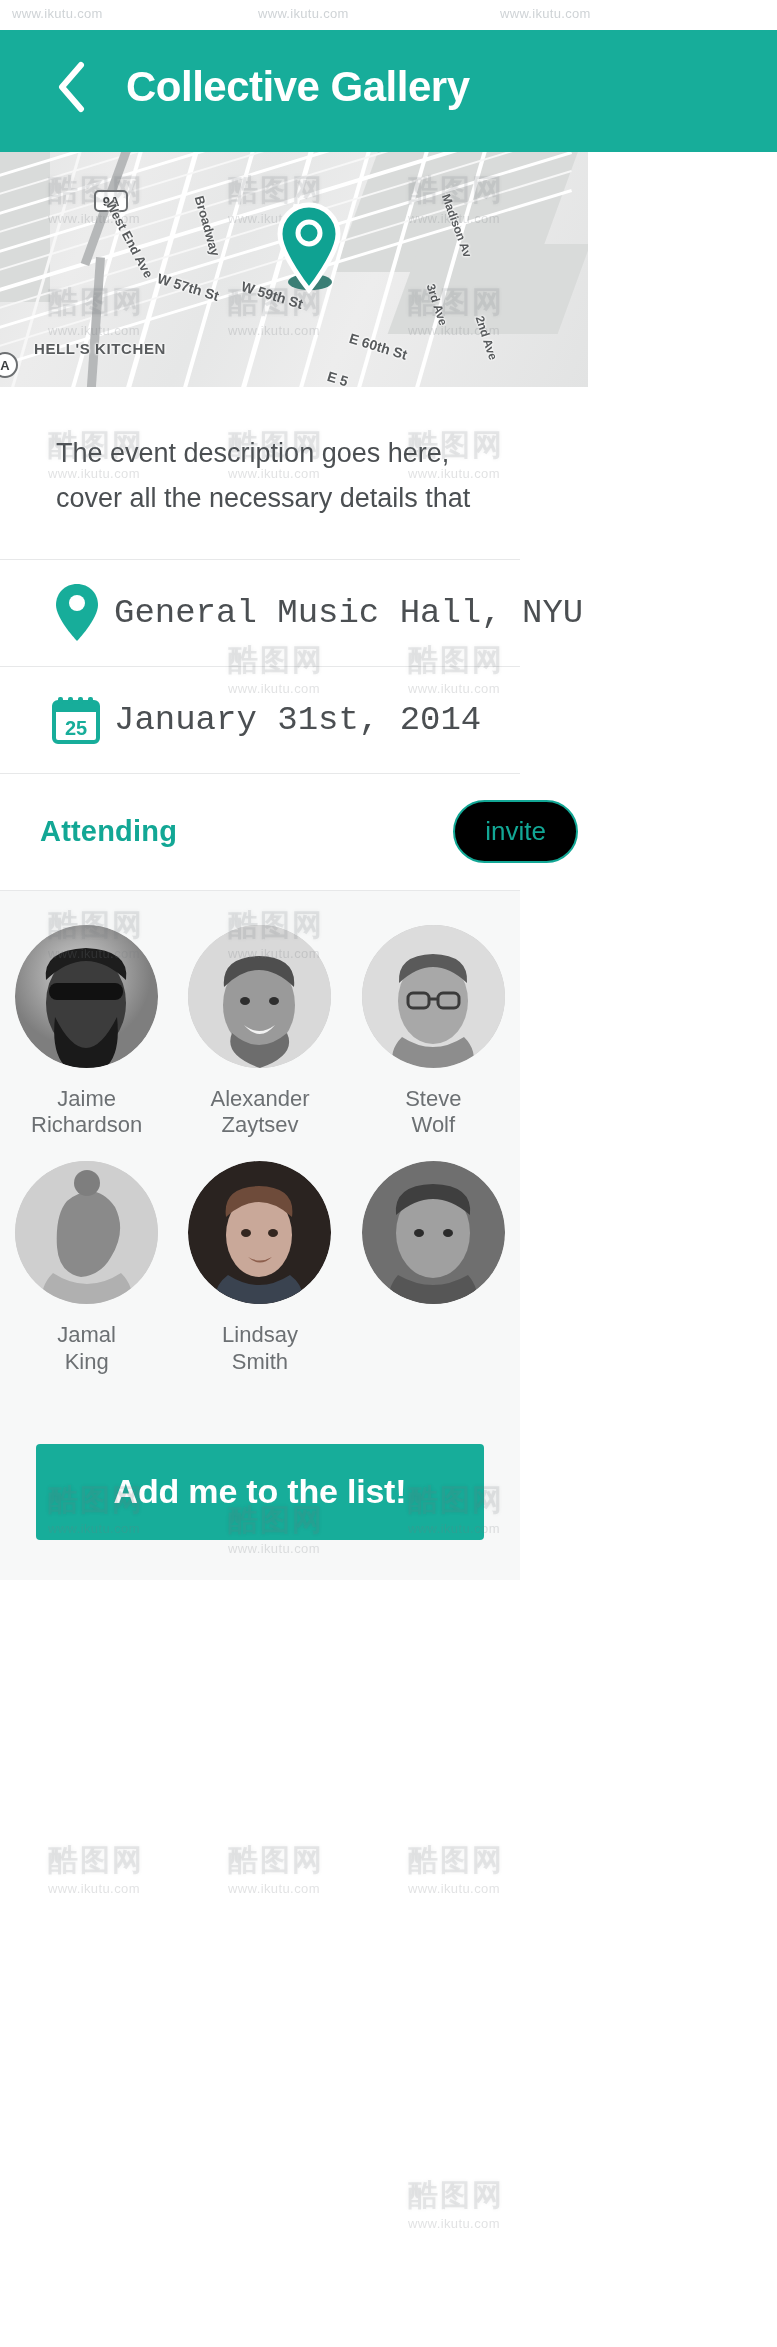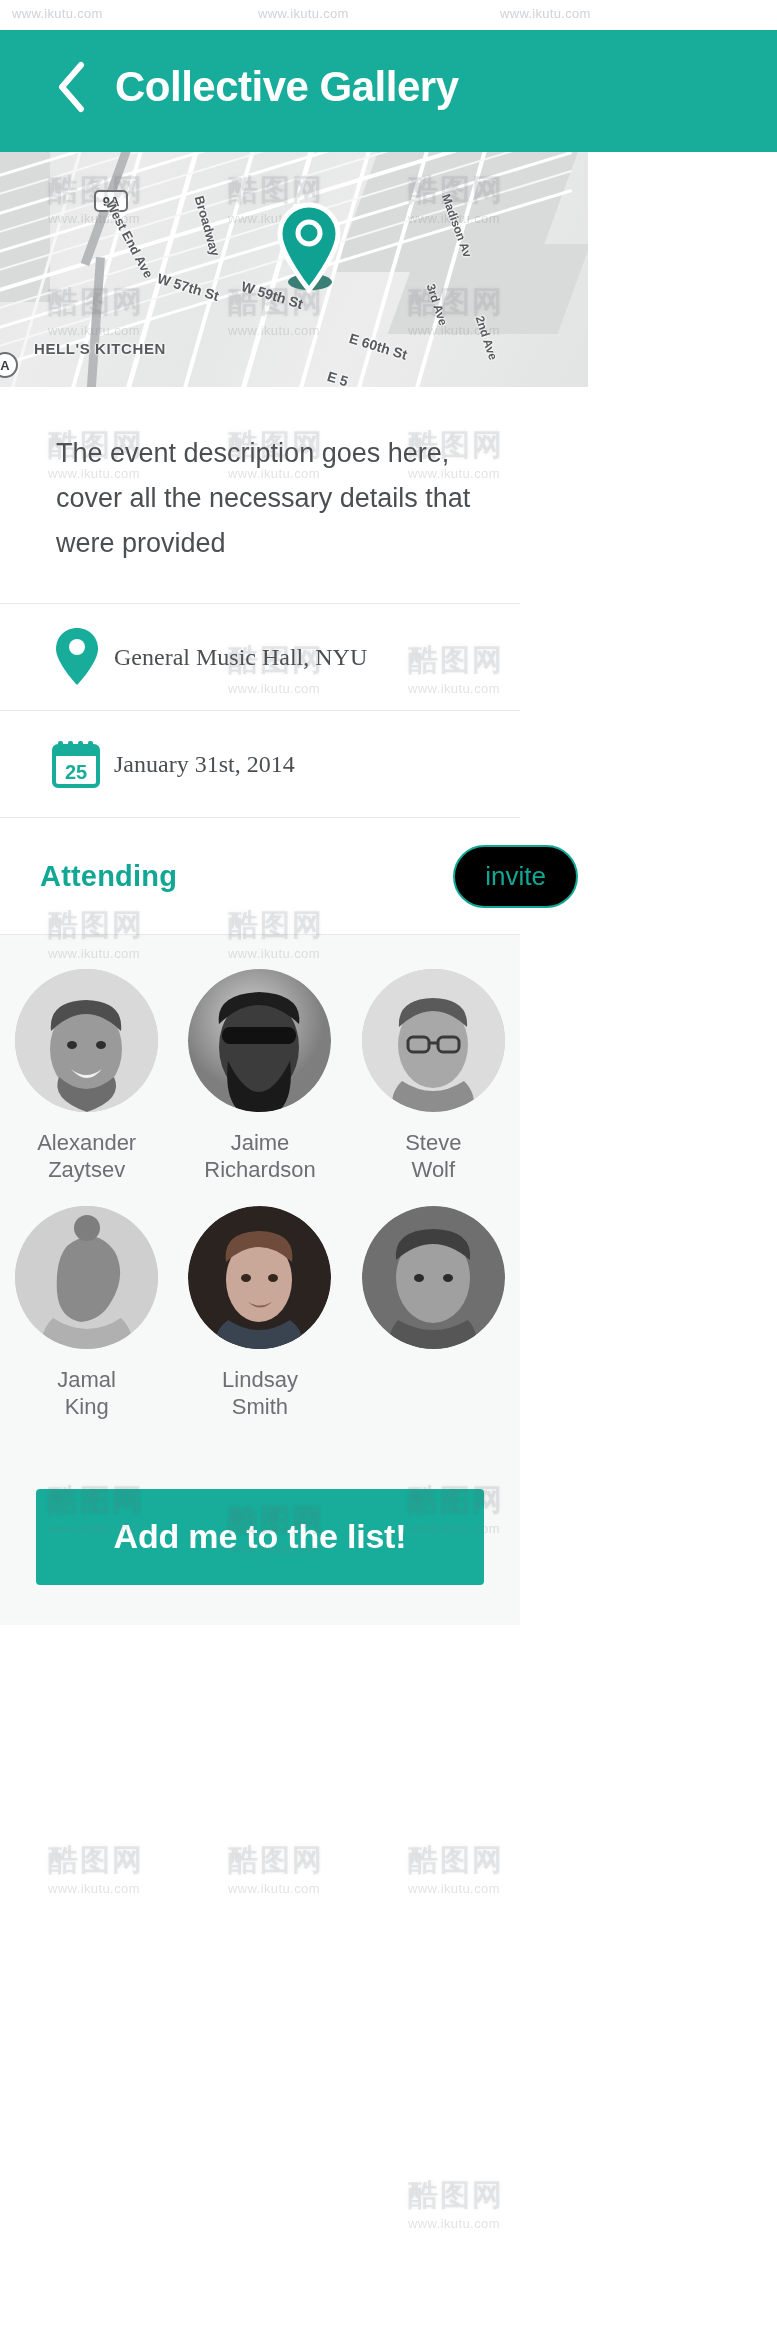--- a/index.html
+++ b/index.html
@@ -10,21 +10,21 @@
 
   
   .wm-strip { position:absolute; left:0; top:0; width:777px; height:30px; background:#fff; z-index:30; }
   .wm-top { position:absolute; top:6px; font-size:13px; color:#cfd3d6; font-family:"Liberation Sans",sans-serif; letter-spacing:0.3px; }
 
   
   .header { position:absolute; left:0; top:22px; width:777px; height:130px; background:#17ad9a; display:flex; align-items:center; z-index:20; }
   .header-inner { position:relative; width:520px; height:130px; display:flex; align-items:center; }
   .back-btn { position:absolute; left:48px; top:50%; transform:translateY(-50%); width:46px; height:56px; display:flex; align-items:center; justify-content:center; cursor:pointer; }
   .back-btn svg { display:block; }
-  .header-title { position:absolute; left:115px; top:50%; transform:translateY(-50%); font-size:42px; font-weight:bold; color:#ffffff; letter-spacing:-0.5px; white-space:nowrap; }
+  .header-title { position:absolute; left:126px; top:50%; transform:translateY(-50%); font-size:42px; font-weight:bold; color:#ffffff; letter-spacing:-0.5px; white-space:nowrap; }
 
   
   .map { position:absolute; left:0; top:152px; width:588px; height:235px; overflow:hidden; background:#e9eaea; z-index:10; }
   .map-base { position:absolute; inset:0; background:
       linear-gradient(115deg, #e4e5e5 0%, #ececec 18%, #e6e7e7 40%, #ededed 62%, #e2e3e3 100%);
   }
   .park { position:absolute; background:#d9dbda; }
   .rd { position:absolute; background:#ffffff; transform-origin:0 0; }
   .rd-d { position:absolute; background:#f7f7f7; transform-origin:0 0; }
   .hwy { position:absolute; background:#b6b8b9; transform-origin:0 0; }
@@ -35,21 +35,21 @@
   .pin-shadow { position:absolute; left:288px; top:122px; width:44px; height:16px; background:#1c6b60; border-radius:50%; opacity:.85; }
 
   
   .content { position:absolute; left:0; top:387px; width:520px; background:#fff; z-index:12; }
   .desc { padding:44px 56px 38px 56px; }
   .desc p { font-size:27px; line-height:1.66; color:#4b4f52; font-family:"Liberation Sans",sans-serif; white-space:nowrap; }
   .divider { height:1px; background:#e7e8e9; width:100%; }
 
   .row { display:flex; align-items:center; height:106px; padding-left:40px; }
   .row-icon { width:74px; display:flex; align-items:center; justify-content:center; flex:none; }
-  .row-text { font-size:24px; color:#4b4f52; white-space:nowrap; font-family:Liberation Serif, serif; }
+  .row-text { font-size:34px; color:#4b4f52; white-space:nowrap; font-family:Liberation Mono, monospace; }
 
   .attending-row { display:flex; align-items:center; justify-content:space-between; height:116px; padding-left:40px; padding-right:0; }
   .attending-label { font-size:29px; font-weight:bold; color:#12a795; letter-spacing:0.2px; }
   .invite-btn { border:2px solid #12a795; color:#12a795; background:#000000; border-radius:40px; padding:14px 30px; font-size:26px; white-space:nowrap; margin-right:-58px; font-family:"Liberation Sans",sans-serif; }
 
   
   .attendees { background:#f7f8f8; padding:34px 0 20px 0; }
   .att-row { display:flex; }
   .att { width:181px; display:flex; flex-direction:column; align-items:center; padding-bottom:22px; }
   .av { width:143px; height:143px; border-radius:50%; overflow:hidden; position:relative; background:#cfcfcf; }
@@ -167,21 +167,20 @@
         <circle cx="33" cy="31" r="11" fill="none" stroke="#ffffff" stroke-width="5"></circle>
       </svg>
     </div>
   </div>
 
   <div class="content">
 
     <div class="desc">
       <p>The event description goes here,</p>
       <p>cover all the necessary details that</p>
-      <p>were provided</p>
     </div>
 
     <div class="divider"></div>
 
     <div class="row">
       <div class="row-icon">
         <svg width="44" height="60" viewBox="0 0 44 60" aria-hidden="true">
           <path d="M22 1 C10 1 1 10 1 22 C1 36 22 58 22 58 C22 58 43 36 43 22 C43 10 34 1 22 1 Z" fill="#17ad9a"></path>
           <circle cx="22" cy="20" r="8" fill="#ffffff"></circle>
         </svg>
@@ -215,20 +214,44 @@
 
     <div class="divider"></div>
 
     <div class="attendees">
 
       <div class="att-row">
         <div class="att">
           <div class="av">
             <svg width="143" height="143" viewBox="0 0 143 143" aria-hidden="true">
               <defs>
+                  <clipPath id="c1">
+                    <circle cx="71.5" cy="71.5" r="71.5"></circle>
+                  </clipPath>
+                <radialGradient id="g1" cx="45%" cy="35%">
+                    <stop offset="0%" stop-color="#d3d3d3"></stop>
+                    <stop offset="100%" stop-color="#7e7e7e"></stop>
+                  </radialGradient>
+                </defs>
+              <g clip-path="url(#c1)">
+                <rect width="143" height="143" fill="url(#g1)"></rect>
+                <ellipse cx="71" cy="78" rx="40" ry="50" fill="#3c3c3c"></ellipse>
+                <path d="M31 55 q40 -38 80 0 q4 -30 -40 -32 q-44 2 -40 32 z" fill="#1d1d1d"></path>
+                <rect x="34" y="58" width="74" height="17" rx="8" fill="#111"></rect>
+                <path d="M40 92 q31 62 62 0 q6 55 -31 58 q-37 -3 -31 -58 z" fill="#1a1a1a"></path>
+              </g>
+            </svg>
+          </div>
+          <div class="av-name"><span>Jaime</span><br><span>Richardson</span></div>
+        </div>
+
+        <div class="att">
+          <div class="av">
+            <svg width="143" height="143" viewBox="0 0 143 143" aria-hidden="true">
+              <defs>
                   <clipPath id="c2">
                     <circle cx="71.5" cy="71.5" r="71.5"></circle>
                   </clipPath>
                 </defs>
               <g clip-path="url(#c2)">
                 <rect width="143" height="143" fill="#d9d9d9"></rect>
                 <ellipse cx="71" cy="80" rx="36" ry="45" fill="#9a9a9a"></ellipse>
                 <path d="M36 62 q35 -34 70 0 q3 -30 -35 -31 q-38 1 -35 31 z" fill="#4e4e4e"></path>
                 <ellipse cx="57" cy="76" rx="5" ry="4" fill="#2e2e2e"></ellipse>
                 <ellipse cx="86" cy="76" rx="5" ry="4" fill="#2e2e2e"></ellipse>
@@ -237,44 +260,20 @@
               </g>
             </svg>
           </div>
           <div class="av-name"><span>Alexander</span><br><span>Zaytsev</span></div>
         </div>
 
         <div class="att">
           <div class="av">
             <svg width="143" height="143" viewBox="0 0 143 143" aria-hidden="true">
               <defs>
-                  <clipPath id="c1">
-                    <circle cx="71.5" cy="71.5" r="71.5"></circle>
-                  </clipPath>
-                <radialGradient id="g1" cx="45%" cy="35%">
-                    <stop offset="0%" stop-color="#d3d3d3"></stop>
-                    <stop offset="100%" stop-color="#7e7e7e"></stop>
-                  </radialGradient>
-                </defs>
-              <g clip-path="url(#c1)">
-                <rect width="143" height="143" fill="url(#g1)"></rect>
-                <ellipse cx="71" cy="78" rx="40" ry="50" fill="#3c3c3c"></ellipse>
-                <path d="M31 55 q40 -38 80 0 q4 -30 -40 -32 q-44 2 -40 32 z" fill="#1d1d1d"></path>
-                <rect x="34" y="58" width="74" height="17" rx="8" fill="#111"></rect>
-                <path d="M40 92 q31 62 62 0 q6 55 -31 58 q-37 -3 -31 -58 z" fill="#1a1a1a"></path>
-              </g>
-            </svg>
-          </div>
-          <div class="av-name"><span>Jaime</span><br><span>Richardson</span></div>
-        </div>
-
-        <div class="att">
-          <div class="av">
-            <svg width="143" height="143" viewBox="0 0 143 143" aria-hidden="true">
-              <defs>
                   <clipPath id="c3">
                     <circle cx="71.5" cy="71.5" r="71.5"></circle>
                   </clipPath>
                 </defs>
               <g clip-path="url(#c3)">
                 <rect width="143" height="143" fill="#dcdcdc"></rect>
                 <ellipse cx="71" cy="76" rx="35" ry="43" fill="#a8a8a8"></ellipse>
                 <path d="M37 58 q34 -32 68 0 q2 -28 -34 -29 q-36 1 -34 29 z" fill="#5a5a5a"></path>
                 <rect x="46" y="68" width="21" height="15" rx="5" fill="none" stroke="#3a3a3a" stroke-width="3"></rect>
                 <rect x="76" y="68" width="21" height="15" rx="5" fill="none" stroke="#3a3a3a" stroke-width="3"></rect>

